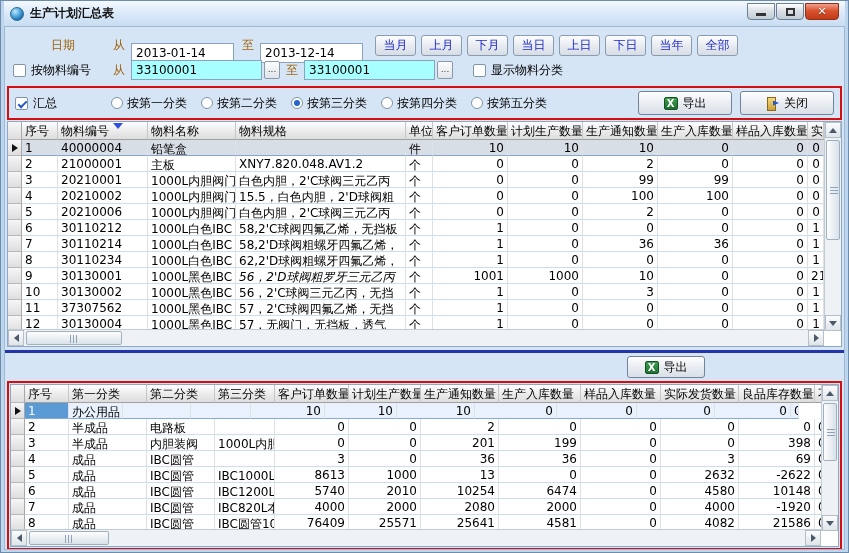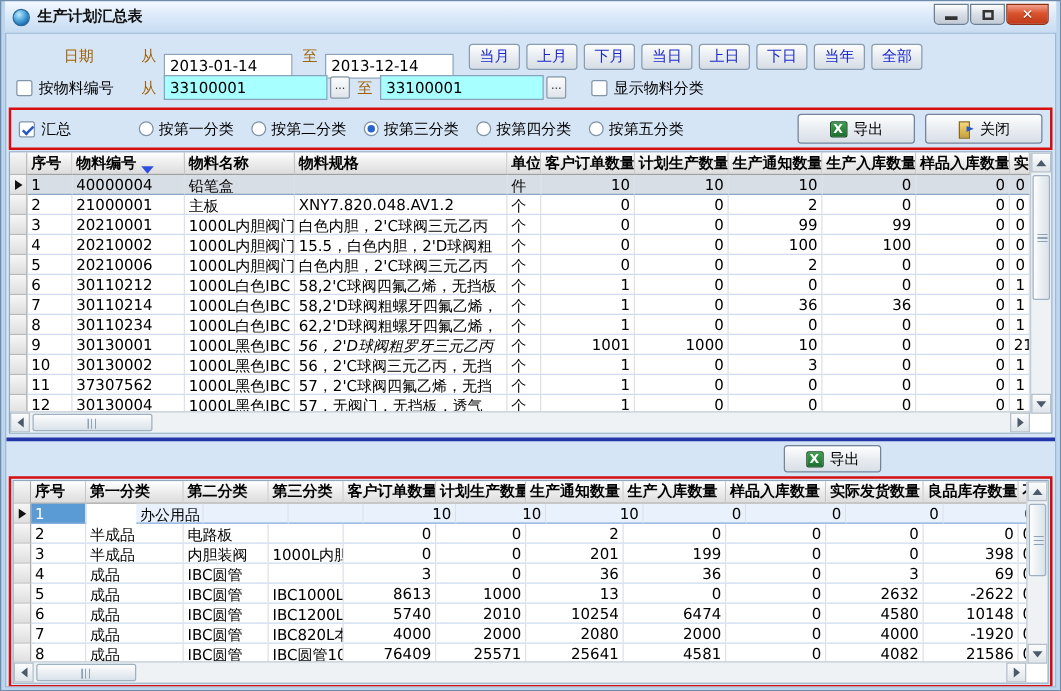--- a/index.html
+++ b/index.html
@@ -138,21 +138,21 @@
   .grow { display: flex; height: 16px; }
   .grow-head { height: 18px; }
   .gc {
     flex: none; overflow: hidden; white-space: nowrap;
     border-right: 1px solid #dce1e8; border-bottom: 1px solid #cddcee;
     padding: 1px 3px 0 3px; height: 100%;
   }
   .gc.hd {
     background: linear-gradient(#ffffff, #e9e9e9 60%, #dddddd);
     border-right: 1px solid #c6c6c6; border-bottom: 1px solid #a0a0a0;
-    display: flex; align-items: flex-end; font-weight: bold;
+    display: flex; align-items: flex-start;
   }
   .gc.rowhdr {
     background: linear-gradient(#f6f6f6, #dedede);
     border-right: 1px solid #a8a8a8; border-bottom: 1px solid #b8b8b8;
     padding: 0;
   }
   .gc.r { text-align: right; }
   .sort-down {
     width: 0; height: 0; margin-left: 4px;
     border-left: 5px solid transparent; border-right: 5px solid transparent;
@@ -587,21 +587,21 @@
               </div>
               <div class="gc hd" style="width: 8px;">
                 <span>不</span>
               </div>
             </div>
             <div class="grow sel-bot">
               <div class="gc rowhdr" style="width: 14px;">
                 <div class="rowmark"></div>
               </div>
               <div class="gc focus" style="width: 44px;">1</div>
-              <div class="gc" style="width: 54px; margin-left: 40px;">办公用品</div>
+              <div class="gc" style="width: 54px;">办公用品</div>
               <div class="gc" style="width: 68px;"></div>
               <div class="gc" style="width: 60px;"></div>
               <div class="gc r" style="width: 74px;">10</div>
               <div class="gc r" style="width: 72px;">10</div>
               <div class="gc r" style="width: 78px;">10</div>
               <div class="gc r" style="width: 82px;">0</div>
               <div class="gc r" style="width: 80px;">0</div>
               <div class="gc r" style="width: 78px;">0</div>
               <div class="gc r" style="width: 76px;">0</div>
               <div class="gc r" style="width: 8px;">0</div>

